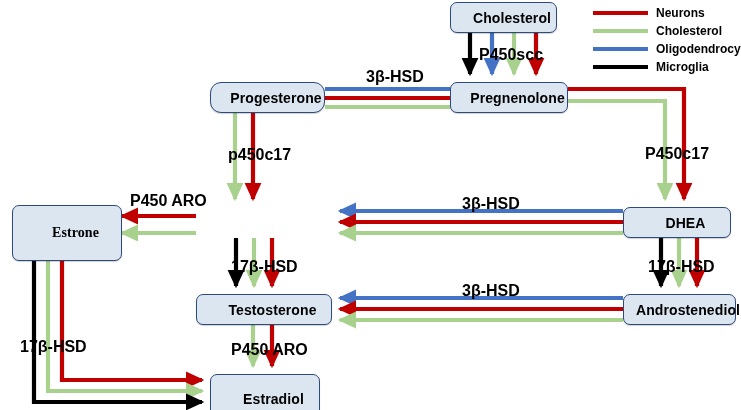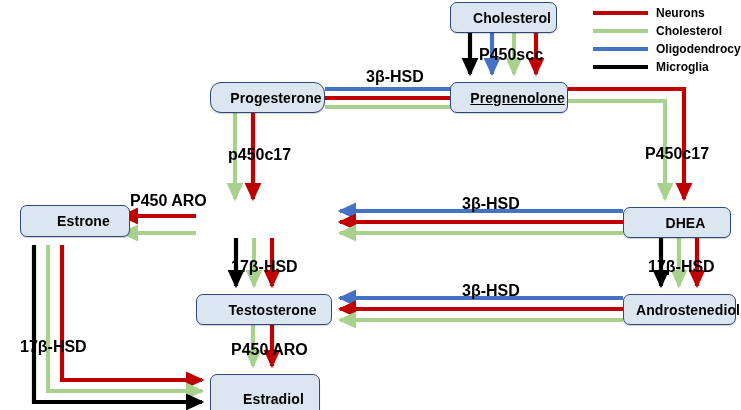--- a/index.html
+++ b/index.html
@@ -135,24 +135,24 @@
       <path d="M 34 245 L 34 402 L 202 402" stroke="#000000" marker-end="url(#ah-black)"></path>
     </g>
   </svg>
 
   <div class="node" style="left:450px; top:2px; width:107px; height:31px;">
     <span>Cholesterol</span>
   </div>
   <div class="node" style="left:210px; top:82px; width:115px; height:31px;border-radius:11px;">
     <span>Progesterone</span>
   </div>
-  <div class="node" style="left:450px; top:82px; width:118px; height:31px;text-decoration:underline;">
+  <div class="node" style="left:450px; top:82px; width:118px; height:31px;">
     <span>Pregnenolone</span>
   </div>
-  <div class="node" style="left:20px; top:205px; width:110px; height:32px;">
+  <div class="node" style="left:12px; top:205px; width:110px; height:56px;font-family:Liberation Serif, serif;">
     <span>Estrone</span>
   </div>
   <div class="node" style="left:623px; top:207px; width:108px; height:31px;">
     <span>DHEA</span>
   </div>
   <div class="node" style="left:196px; top:294px; width:136px; height:31px;">
     <span>Testosterone</span>
   </div>
   <div class="node" style="left:623px; top:294px; width:113px; height:31px;">
     <span>Androstenediol</span>

